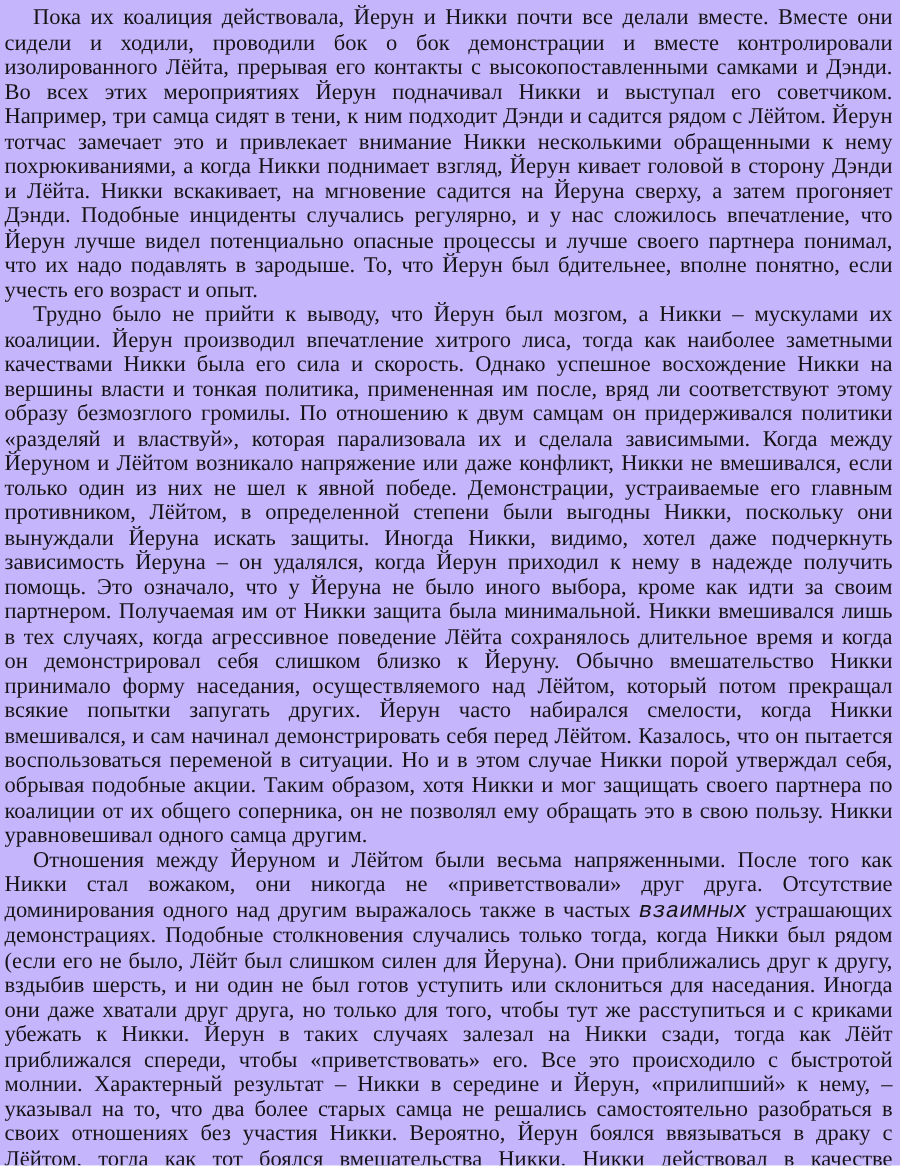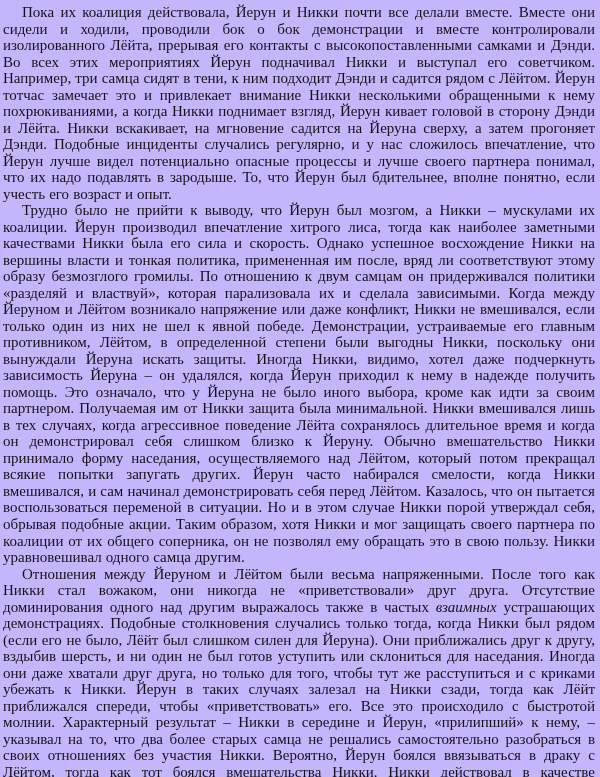--- a/index.html
+++ b/index.html
@@ -22,20 +22,21 @@
     font-family: "Liberation Serif", "DejaVu Serif", serif;
     font-size: 15px;
     line-height: 16.52px;
     color: #141414;
     text-align: justify;
     text-indent: 19px;
     word-spacing: 0.02em;
   }
   .page p em {
     font-style: italic;
+    font-family: Liberation Mono, monospace;
   }
 </style>
 </head>
 <body>
 
 <div class="page">
   <p>Пока их коалиция действовала, Йерун и Никки почти все делали вместе. Вместе они сидели и ходили, проводили бок о бок демонстрации и вместе контролировали изолированного Лёйта, прерывая его контакты с высокопоставленными самками и Дэнди. Во всех этих мероприятиях Йерун подначивал Никки и выступал его советчиком. Например, три самца сидят в тени, к ним подходит Дэнди и садится рядом с Лёйтом. Йерун тотчас замечает это и привлекает внимание Никки несколькими обращенными к нему похрюкиваниями, а когда Никки поднимает взгляд, Йерун кивает головой в сторону Дэнди и Лёйта. Никки вскакивает, на мгновение садится на Йеруна сверху, а затем прогоняет Дэнди. Подобные инциденты случались регулярно, и у нас сложилось впечатление, что Йерун лучше видел потенциально опасные процессы и лучше своего партнера понимал, что их надо подавлять в зародыше. То, что Йерун был бдительнее, вполне понятно, если учесть его возраст и опыт.</p>
   <p>Трудно было не прийти к выводу, что Йерун был мозгом, а Никки – мускулами их коалиции. Йерун производил впечатление хитрого лиса, тогда как наиболее заметными качествами Никки была его сила и скорость. Однако успешное восхождение Никки на вершины власти и тонкая политика, примененная им после, вряд ли соответствуют этому образу безмозглого громилы. По отношению к двум самцам он придерживался политики «разделяй и властвуй», которая парализовала их и сделала зависимыми. Когда между Йеруном и Лёйтом возникало напряжение или даже конфликт, Никки не вмешивался, если только один из них не шел к явной победе. Демонстрации, устраиваемые его главным противником, Лёйтом, в определенной степени были выгодны Никки, поскольку они вынуждали Йеруна искать защиты. Иногда Никки, видимо, хотел даже подчеркнуть зависимость Йеруна – он удалялся, когда Йерун приходил к нему в надежде получить помощь. Это означало, что у Йеруна не было иного выбора, кроме как идти за своим партнером. Получаемая им от Никки защита была минимальной. Никки вмешивался лишь в тех случаях, когда агрессивное поведение Лёйта сохранялось длительное время и когда он демонстрировал себя слишком близко к Йеруну. Обычно вмешательство Никки принимало форму наседания, осуществляемого над Лёйтом, который потом прекращал всякие попытки запугать других. Йерун часто набирался смелости, когда Никки вмешивался, и сам начинал демонстрировать себя перед Лёйтом. Казалось, что он пытается воспользоваться переменой в ситуации. Но и в этом случае Никки порой утверждал себя, обрывая подобные акции. Таким образом, хотя Никки и мог защищать своего партнера по коалиции от их общего соперника, он не позволял ему обращать это в свою пользу. Никки уравновешивал одного самца другим.</p>
   <p><span>Отношения между Йеруном и Лёйтом были весьма напряженными. После того как Никки стал вожаком, они никогда не «приветствовали» друг друга. Отсутствие доминирования одного над другим выражалось также в частых </span><em>взаимных</em><span> устрашающих демонстрациях. Подобные столкновения случались только тогда, когда Никки был рядом (если его не было, Лёйт был слишком силен для Йеруна). Они приближались друг к другу, вздыбив шерсть, и ни один не был готов уступить или склониться для наседания. Иногда они даже хватали друг друга, но только для того, чтобы тут же расступиться и с криками убежать к Никки. Йерун в таких случаях залезал на Никки сзади, тогда как Лёйт приближался спереди, чтобы «приветствовать» его. Все это происходило с быстротой молнии. Характерный результат – Никки в середине и Йерун, «прилипший» к нему, – указывал на то, что два более старых самца не решались самостоятельно разобраться в своих отношениях без участия Никки. Вероятно, Йерун боялся ввязываться в драку с Лёйтом, тогда как тот боялся вмешательства Никки. Никки действовал в качестве противовеса. Бывали периоды, когда подобное происходило по несколько раз на день.</span></p>
 

